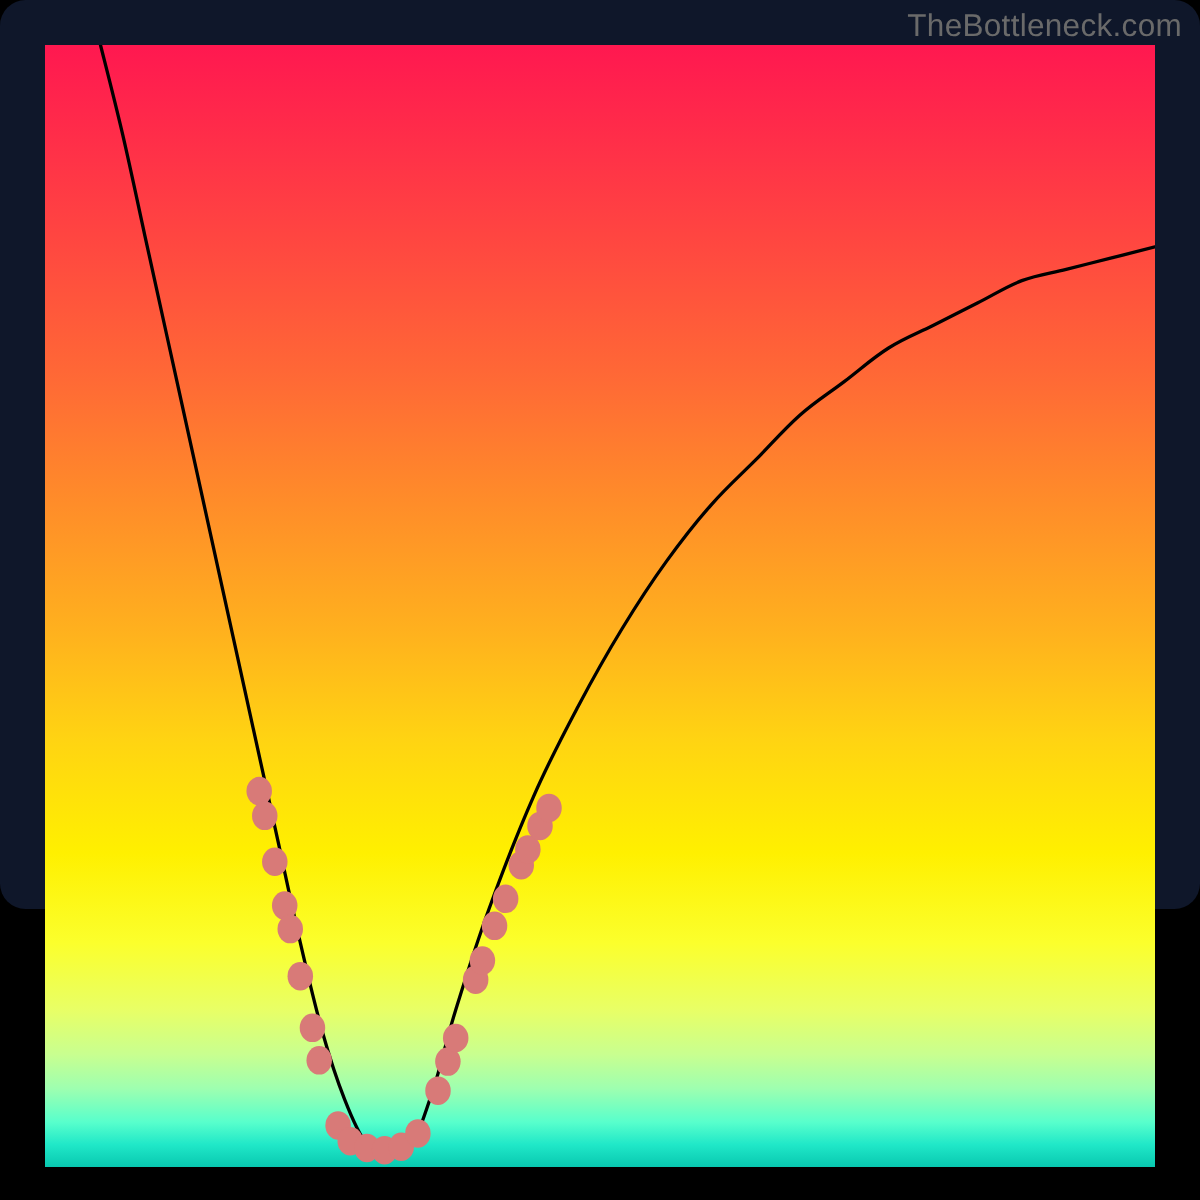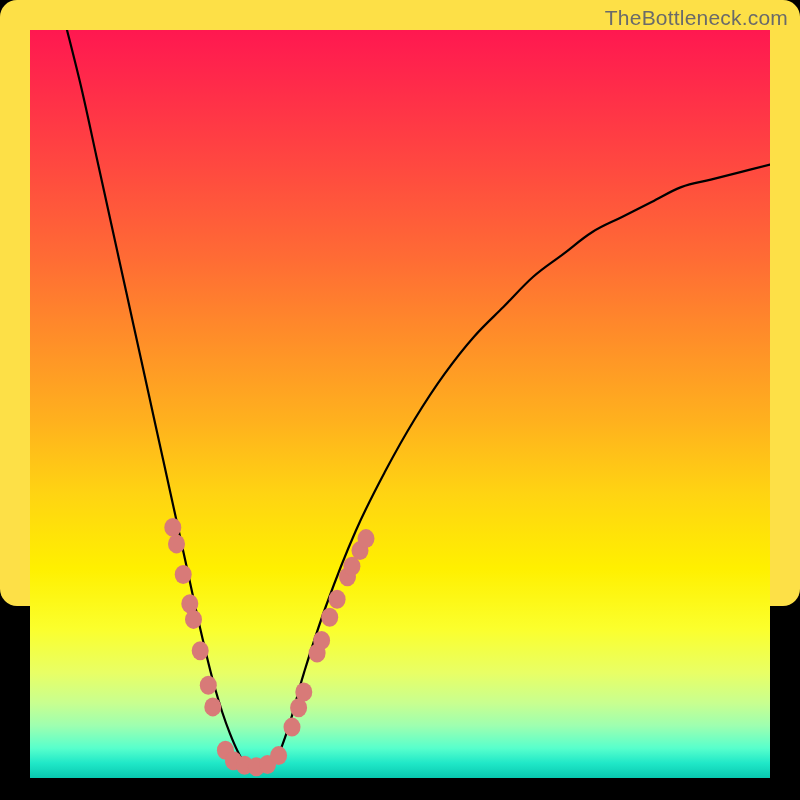--- a/index.html
+++ b/index.html
@@ -10,21 +10,21 @@
     background: #000;
     overflow: hidden;
     font-family: Arial, Helvetica, sans-serif;
   }
   .frame {
     position: absolute;
     top: 0;
     left: 0;
     width: 800px;
     height: 606px;
-    background: #fde047;
+    background: #0f172a;
     border-radius: 17px;
   }
   .plot-area {
     position: absolute;
     top: 30px;
     left: 30px;
     width: 740px;
     height: 748px;
     background: linear-gradient(to bottom,
       #ff1850 0%,

